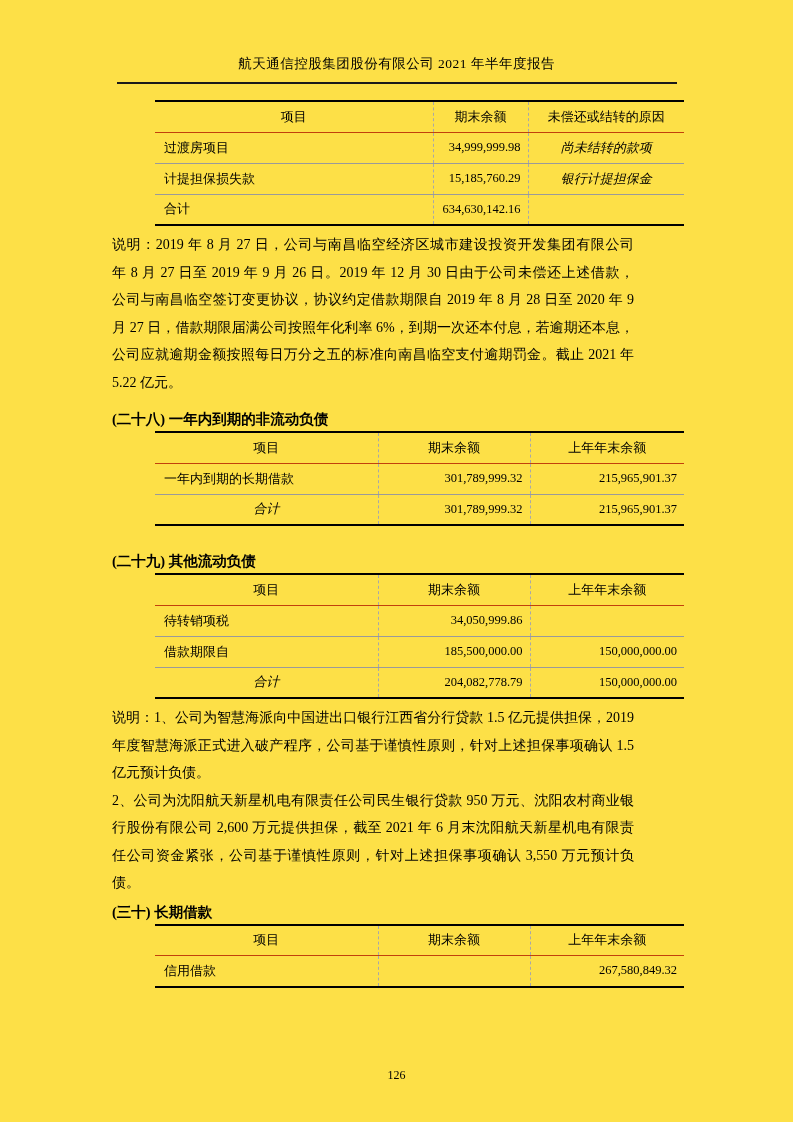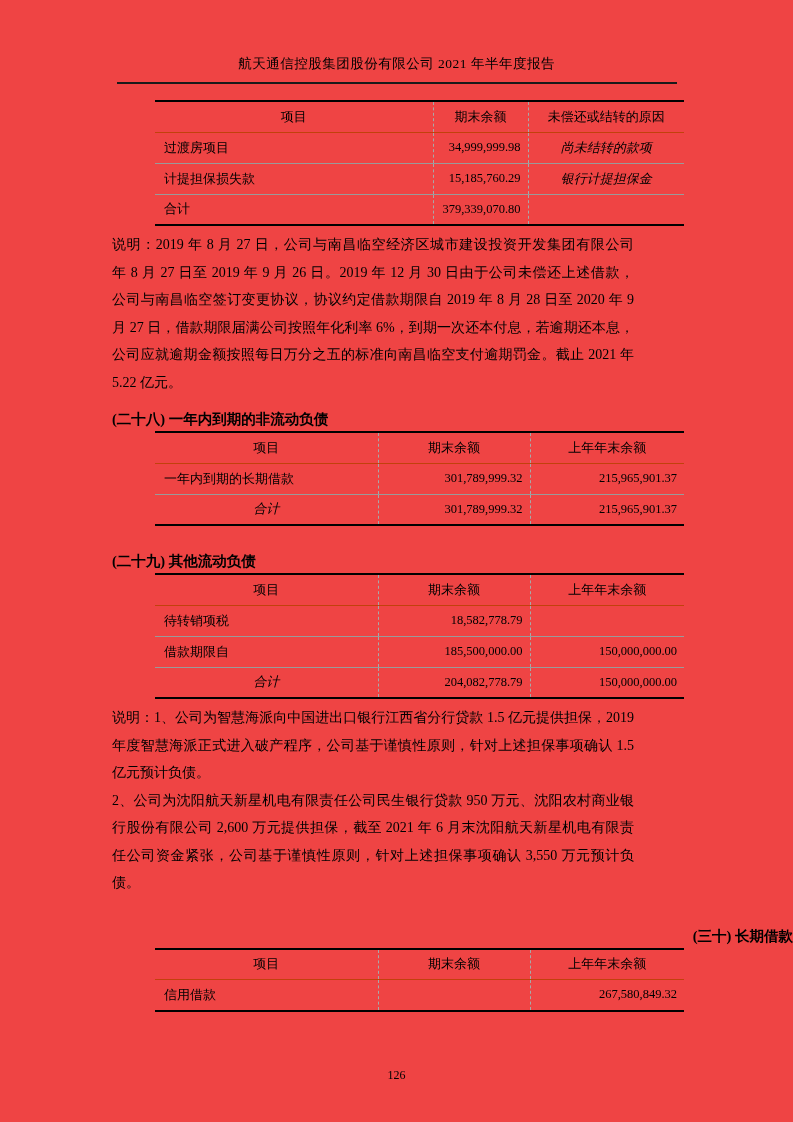--- a/index.html
+++ b/index.html
@@ -1,19 +1,19 @@
 <!DOCTYPE html>
 <html><head>
 <meta charset="utf-8">
 <style>
   html,body { margin:0; padding:0; background:#ffffff; }
   .page {
     position:relative;
     width:793px; height:1122px;
-    background:#ef4444;
+    background:#fde047;
     color:#000;
     font-family:"Liberation Serif","DejaVu Serif",serif;
     overflow:hidden;
   }
   .doc-header {
     padding-top:55px;
     text-align:center;
     font-size:13.5px;
     letter-spacing:0.5px;
   }
@@ -51,21 +51,21 @@
   .cell-num  { text-align:right; padding-right:7px !important; font-size:12.5px; }
   .cell-center { text-align:center;font-style:italic; }
   .sec-heading {
     margin-left:112px;
     margin-bottom:2px;
     font-weight:bold;
     font-size:14.5px;
   }
   .h28 { margin-top:14px; }
   .h29 { margin-top:26px; }
-  .h30 { margin-top:30px;text-align:right; }
+  .h30 { margin-top:6px; }
   .note {
     margin-left:112px;
     width:522px;
     font-size:14px;
     line-height:27.5px;
     margin-top:5px;
   }
   .note29b { margin-top:0; }
   .note .jl {
     white-space:nowrap;
@@ -114,21 +114,21 @@
         <td class="cell-num col-sep">34,999,999.98</td>
         <td class="cell-center col-sep">尚未结转的款项</td>
       </tr>
       <tr>
         <td class="cell-item">计提担保损失款</td>
         <td class="cell-num col-sep">15,185,760.29</td>
         <td class="cell-center col-sep">银行计提担保金</td>
       </tr>
       <tr>
         <td class="cell-item">合计</td>
-        <td class="cell-num col-sep">379,339,070.80</td>
+        <td class="cell-num col-sep">634,630,142.16</td>
         <td class="cell-center col-sep"></td>
       </tr>
     </tbody>
   </table>
 
   <div class="note t1-note">
     <div class="jl">说明：2019 年 8 月 27 日，公司与南昌临空经济区城市建设投资开发集团有限公司</div>
     <div class="jl">年 8 月 27 日至 2019 年 9 月 26 日。2019 年 12 月 30 日由于公司未偿还上述借款，</div>
     <div class="jl">公司与南昌临空签订变更协议，协议约定借款期限自 2019 年 8 月 28 日至 2020 年 9</div>
     <div class="jl">月 27 日，借款期限届满公司按照年化利率 6%，到期一次还本付息，若逾期还本息，</div>
@@ -174,21 +174,21 @@
     <thead>
       <tr>
         <th>项目</th>
         <th class="col-sep">期末余额</th>
         <th class="col-sep">上年年末余额</th>
       </tr>
     </thead>
     <tbody>
       <tr>
         <td class="cell-item">待转销项税</td>
-        <td class="cell-num col-sep">18,582,778.79</td>
+        <td class="cell-num col-sep">34,050,999.86</td>
         <td class="cell-num col-sep"></td>
       </tr>
       <tr>
         <td class="cell-item">借款期限自</td>
         <td class="cell-num col-sep">185,500,000.00</td>
         <td class="cell-num col-sep">150,000,000.00</td>
       </tr>
       <tr>
         <td class="cell-center">合计</td>
         <td class="cell-num col-sep">204,082,778.79</td>

